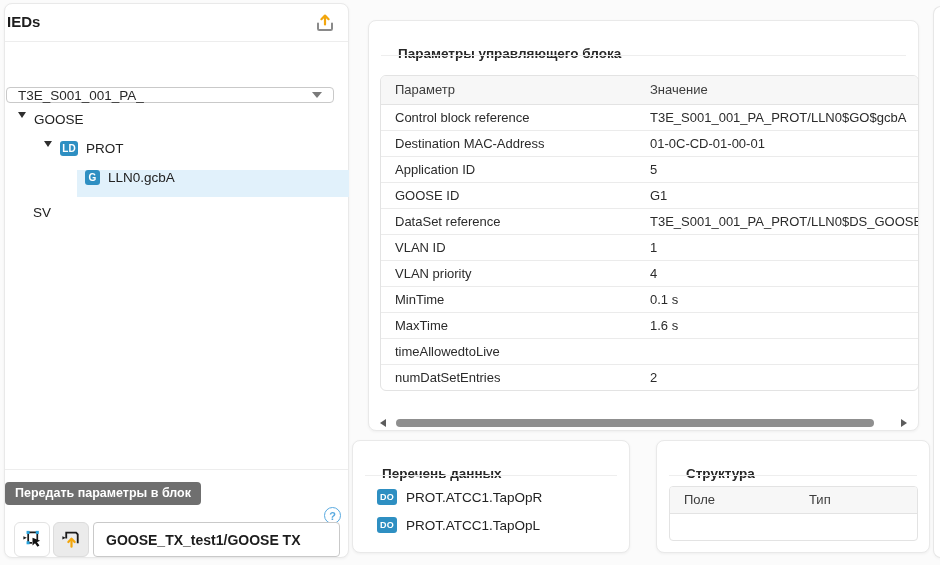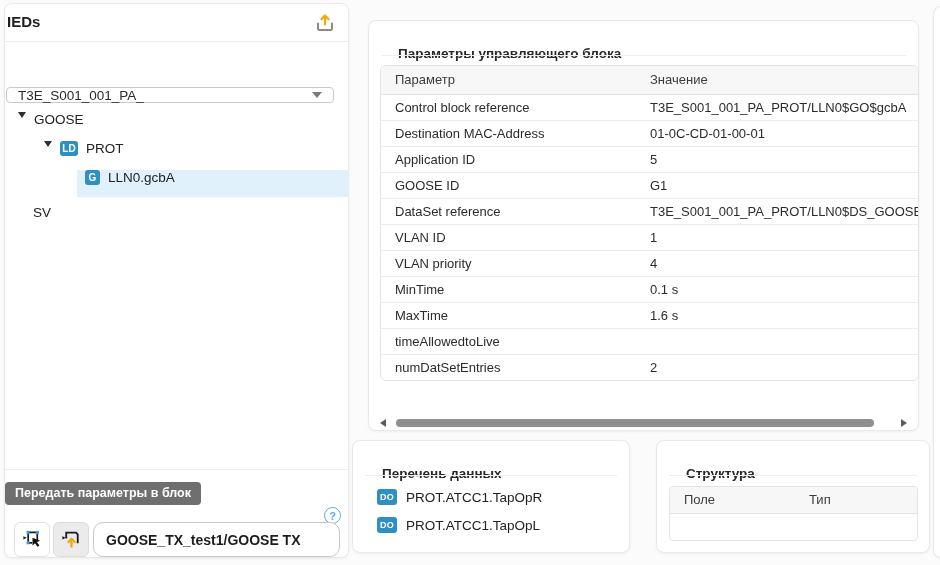--- a/index.html
+++ b/index.html
@@ -64,38 +64,38 @@
   .icon-btn {
     position:absolute; top:518px; width:36px; height:35px;
     border:1px solid #e3e3e3; border-radius:6px; background:#fff;
     display:flex; align-items:center; justify-content:center; cursor:pointer; padding:0;
   }
   .icon-btn.btn-apply { left:9px; }
   .icon-btn.btn-transfer { left:48px; background:#ebebeb; border-color:#dcdcdc; }
 
   .goose-input {
     position:absolute; left:88px; top:518px; width:247px; height:35px;
-    border:1px solid #c9c9c9; border-radius:10px; background:#fff;
+    border:1px solid #c9c9c9; border-radius:4px; background:#fff;
     font-family:"Liberation Sans", sans-serif; font-size:14px; font-weight:bold; color:#1c1c1c;
     padding:0 12px; outline:none;
   }
 
   .tooltip {
     position:absolute; left:5px; top:482px; z-index:20;
     background:#6f6f6f; color:#fff; font-size:12.5px; font-weight:600;
     padding:4px 10px 5px 10px; border-radius:4px; white-space:nowrap;
   }
 
   
   .params-card { left:368px; top:20px; width:551px; height:411px; }
   .card-title { position:absolute; left:13px; top:9px; margin:16px; font-size:13.5px; font-weight:bold; color:#272727; }
   .title-divider { position:absolute; left:12px; right:12px; top:34px; border-top:1px solid #eee; }
 
   .table-frame {
-    position:absolute; left:11px; top:44px; width:539px;
+    position:absolute; left:11px; top:54px; width:539px;
     border:1px solid #e3e3e3; border-radius:6px; overflow:hidden; background:#fff;
   }
   table { border-collapse:collapse; width:100%; table-layout:fixed; }
   th {
     background:#f7f7f7; text-align:left; font-weight:normal; color:#3c3c3c;
     height:28px; padding:0 14px; font-size:13px; border-bottom:1px solid #e3e3e3;
   }
   td {
     height:26px; padding:0 14px; font-size:13px; color:#2b2b2b;
     border-bottom:1px solid #ebebeb; white-space:nowrap; overflow:hidden;

